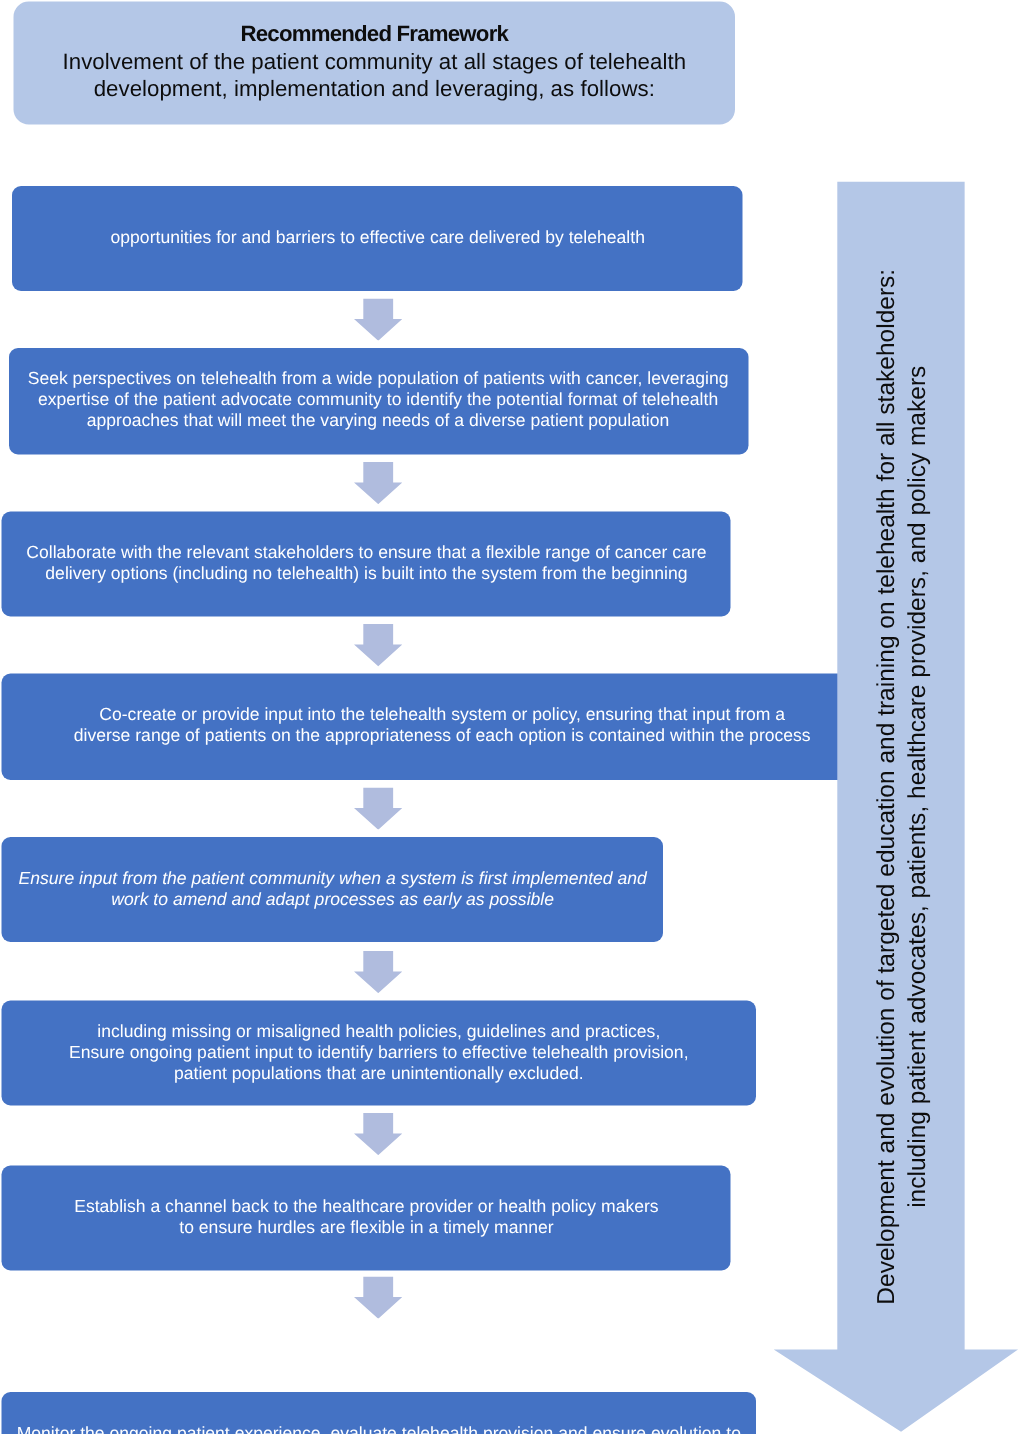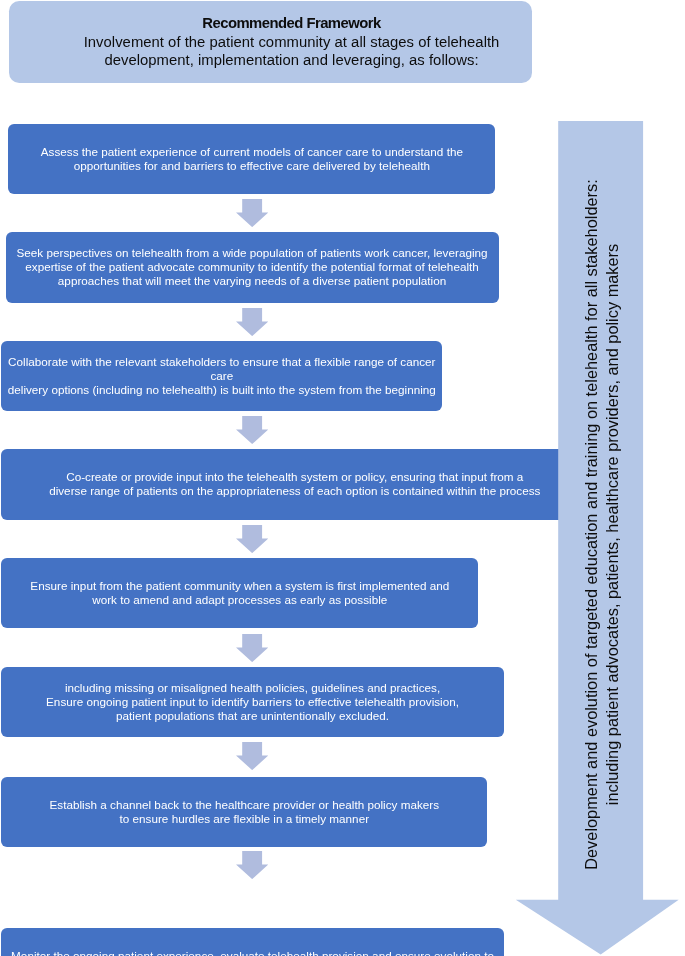--- a/index.html
+++ b/index.html
@@ -10,21 +10,21 @@
     overflow:hidden;
   }
   #stage{position:relative;width:685px;height:956px;background:#fff;}
 
   
   .hdr-box{
     position:absolute;
     left:8.9px;top:1.1px;width:481.3px;height:81.5px;
     background:#b4c7e7;
     border-radius:10.2px;
-    display:flex;align-items:center;justify-content:center;padding-left:42px;
+    display:flex;align-items:center;justify-content:center;
   }
   .hdr-text{
     color:#0d0d0d;
     font-size:14.83px;
     letter-spacing:0.03px;
     line-height:18.4px;
     text-align:center;
     width:100%;
   }
   .hdr-title{font-weight:bold;font-size:14.83px;letter-spacing:-0.53px;}
@@ -76,42 +76,41 @@
     <div class="hdr-text">
       <div class="hdr-title">Recommended Framework</div>
       <div>Involvement of the patient community at all stages of telehealth</div>
       <div>development, implementation and leveraging, as follows:</div>
     </div>
   </div>
 
   <div id="steps">
     <div class="step" style="left:8.2px;top:123.5px;width:487.3px;height:70.6px;">
       <div class="step-text">
-        <div>Assess the patient experience of current models of cancer care to understand the</div>
         <div>opportunities for and barriers to effective care delivered by telehealth</div>
       </div>
     </div>
     <div class="vconn" style="left:236.00px;top:199.20px;">
       <svg width="32.3" height="28.1" viewBox="0 0 32.3 28.1">
           <path d="M6.2 0 H26.1 V13.6 H32.3 L16.15 28.1 L0 13.6 H6.2 Z" fill="#b0bcde"></path>
         </svg>
     </div>
     <div class="step" style="left:5.5px;top:232.0px;width:493.1px;height:70.5px;">
       <div class="step-text">
-        <div>Seek perspectives on telehealth from a wide population of patients work cancer, leveraging</div>
+        <div>Seek perspectives on telehealth from a wide population of patients with cancer, leveraging</div>
         <div>expertise of the patient advocate community to identify the potential format of telehealth</div>
         <div>approaches that will meet the varying needs of a diverse patient population</div>
       </div>
     </div>
     <div class="vconn" style="left:236.00px;top:307.83px;">
       <svg width="32.3" height="28.1" viewBox="0 0 32.3 28.1">
           <path d="M6.2 0 H26.1 V13.6 H32.3 L16.15 28.1 L0 13.6 H6.2 Z" fill="#b0bcde"></path>
         </svg>
     </div>
-    <div class="step" style="left:1.3px;top:340.7px;width:441px;height:70.5px;">
+    <div class="step" style="left:1.3px;top:340.7px;width:486px;height:70.5px;">
       <div class="step-text">
         <div>Collaborate with the relevant stakeholders to ensure that a flexible range of cancer care</div>
         <div>delivery options (including no telehealth) is built into the system from the beginning</div>
       </div>
     </div>
     <div class="vconn" style="left:236.00px;top:416.46px;">
       <svg width="32.3" height="28.1" viewBox="0 0 32.3 28.1">
           <path d="M6.2 0 H26.1 V13.6 H32.3 L16.15 28.1 L0 13.6 H6.2 Z" fill="#b0bcde"></path>
         </svg>
     </div>
@@ -119,21 +118,21 @@
       <div class="step-text">
         <div>Co-create or provide input into the telehealth system or policy, ensuring that input from a</div>
         <div>diverse range of patients on the appropriateness of each option is contained within the process</div>
       </div>
     </div>
     <div class="vconn" style="left:236.00px;top:525.09px;">
       <svg width="32.3" height="28.1" viewBox="0 0 32.3 28.1">
           <path d="M6.2 0 H26.1 V13.6 H32.3 L16.15 28.1 L0 13.6 H6.2 Z" fill="#b0bcde"></path>
         </svg>
     </div>
-    <div class="step" style="left:1.3px;top:557.8px;width:477px;height:70.3px;">
+    <div class="step" style="left:1.3px;top:557.8px;width:441px;height:70.3px;font-style:italic;">
       <div class="step-text">
         <div>Ensure input from the patient community when a system is first implemented and</div>
         <div>work to amend and adapt processes as early as possible</div>
       </div>
     </div>
     <div class="vconn" style="left:236.00px;top:633.72px;">
       <svg width="32.3" height="28.1" viewBox="0 0 32.3 28.1">
           <path d="M6.2 0 H26.1 V13.6 H32.3 L16.15 28.1 L0 13.6 H6.2 Z" fill="#b0bcde"></path>
         </svg>
     </div>

